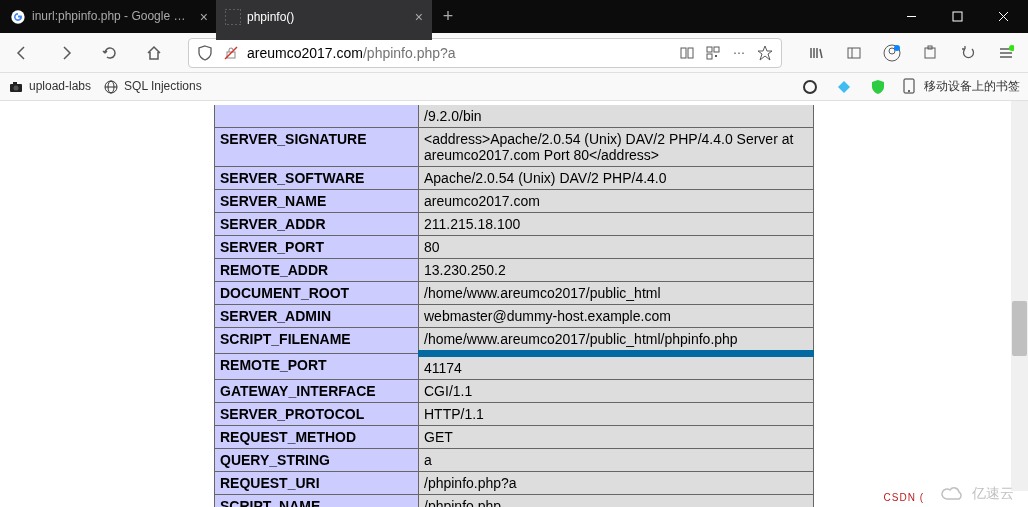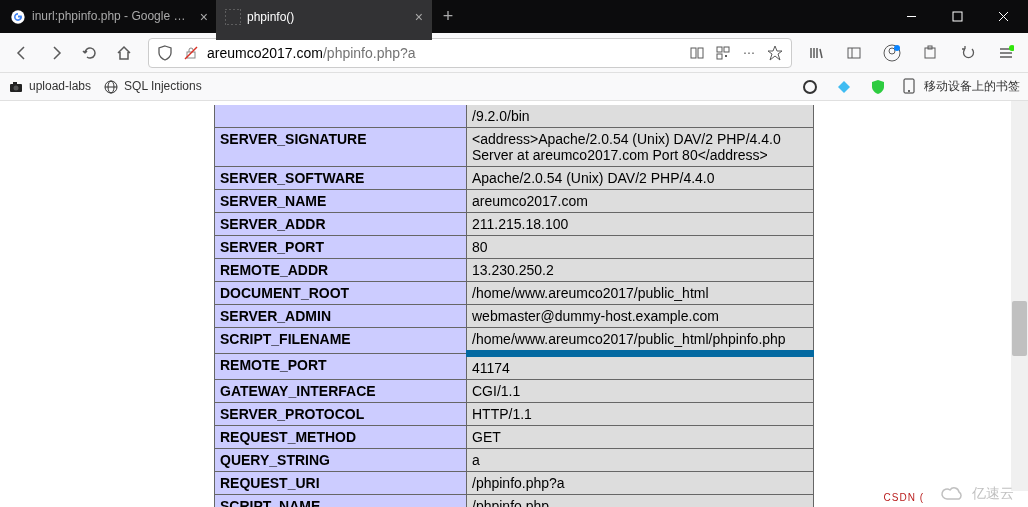--- a/index.html
+++ b/index.html
@@ -10,41 +10,41 @@
     .tab { display: flex; align-items: center; padding: 17px 8px; height: 46px; min-width: 215px; max-width: 215px; color: #aaa; font-size: 12px; border-right: 1px solid #333; cursor: pointer; position: relative; }
     .tab.active { background: #323234; color: #fff; }
     .tab .favicon { width: 16px; height: 16px; margin-right: 6px; flex-shrink: 0; }
     .tab .tab-title { flex: 1; white-space: nowrap; overflow: hidden; text-overflow: ellipsis; }
     .tab .close-x { margin-left: 6px; font-size: 14px; color: #aaa; cursor: pointer; }
     .new-tab { width: 32px; color: #aaa; font-size: 18px; text-align: center; cursor: pointer; line-height: 33px; }
     .window-controls { display: flex; margin-left: auto; }
     .win-ctrl { width: 46px; height: 33px; color: #fff; display: flex; align-items: center; justify-content: center; cursor: pointer; font-size: 11px; }
     
     
-    .url-bar { display: flex; align-items: center; height: 40px; background: #f9f9fa; border-bottom: 1px solid #e0e0e0; padding: 0 6px; gap: 2px; }
+    .url-bar { display: flex; align-items: center; height: 40px; background: #f9f9fa; border-bottom: 1px solid #e0e0e0; padding: 0 6px; gap: 12px; }
     .nav-btn { width: 32px; height: 32px; display: flex; align-items: center; justify-content: center; cursor: pointer; border-radius: 4px; color: #5a5a5a; }
     .url-input-wrap { flex: 1; display: flex; align-items: center; background: #fff; border: 1px solid #ccc; border-radius: 4px; height: 30px; margin: 0 6px; padding: 0 6px; gap: 6px; }
     .url-text { flex: 1; font-size: 14px; color: #737373; border: none; outline: none; }
     .url-domain { color: #000; }
     .url-icon { color: #5a5a5a; display: flex; align-items: center; justify-content: center; width: 20px; }
     .right-icons { display: flex; gap: 6px; align-items: center; }
     
     
     .bookmark-bar { display: flex; align-items: center; height: 28px; background: #f9f9fa; border-bottom: 1px solid #e0e0e0; padding: 0 8px; gap: 12px; }
     .bookmark { display: flex; gap: 5px; font-size: 12px; color: #333; cursor: pointer; }
     .bm-icon { width: 16px; height: 16px; }
     .right-bookmarks { margin-left: auto; display: flex; gap: 16px; align-items: center; }
     .ri { width: 18px; height: 18px; display: flex; align-items: center; justify-content: center; }
     
     
     .page { height: calc(507px - 33px - 40px - 28px); overflow: auto; background: #fff; position: relative; }
     .php-table-wrap { width: 600px; margin: 0 auto; padding-top: 4px; }
     table { border-collapse: collapse; width: 100%; }
     td { border: 1px solid #666; padding: 3px 5px; font-size: 14px; vertical-align: top; }
-    td.e { background: #ccccff; font-weight: bold; width: 252px; }
+    td.e { background: #ccccff; font-weight: bold; width: 204px; }
     td.v { background: #ddd; }
     tr.underlined td.v { border-bottom: 7px solid #0369a1; }
     
     
     .scrollbar-track { position: absolute; right: 0; top: 101px; bottom: 16px; width: 17px; background: #f0f0f0; }
     .scrollbar-thumb { position: absolute; right: 1px; top: 200px; width: 15px; height: 55px; background: #c0c0c0; border-radius: 2px; }
     
     .watermark { position: absolute; right: 14px; bottom: 4px; color: #c0c0c0; font-size: 14px; display: flex; align-items: center; gap: 6px; }
     .watermark2 { position: absolute; right: 104px; bottom: 4px; color: #b91c1c; font-size: 10px; letter-spacing: 1px; }
     

